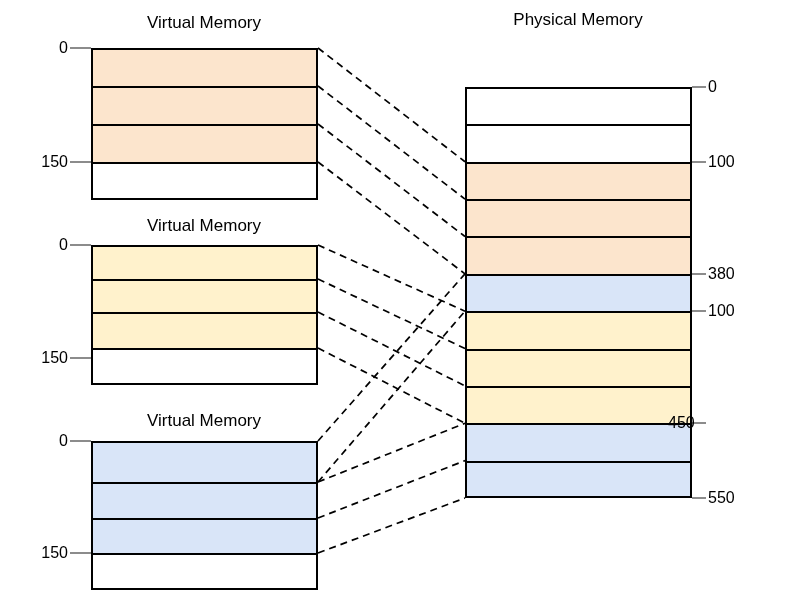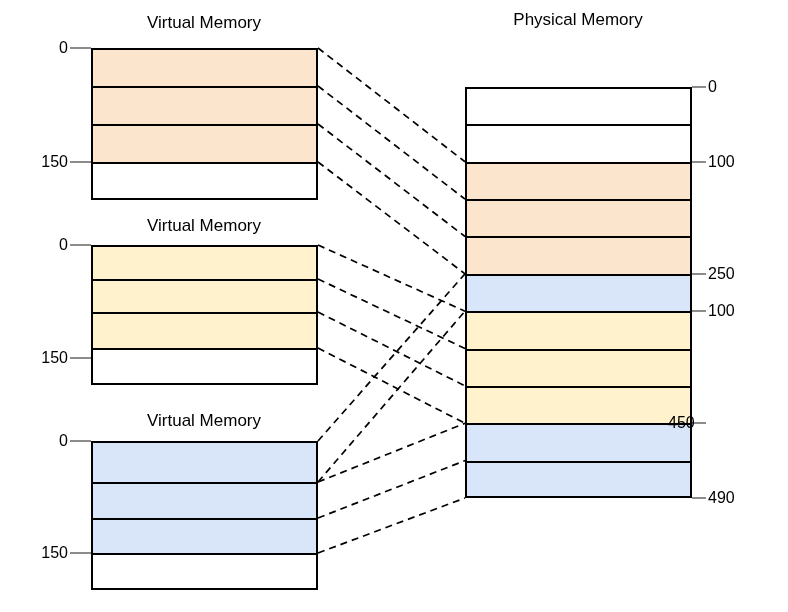--- a/index.html
+++ b/index.html
@@ -87,19 +87,19 @@
 <div class="addr left" style="left: 20px; top: 349px;">150</div>
 <div class="tick" style="left: 70px; top: 440px; width: 21px; background: rgb(140, 140, 140);"></div>
 <div class="addr left" style="left: 20px; top: 432px;">0</div>
 <div class="tick" style="left: 70px; top: 552px; width: 21px; background: rgb(140, 140, 140);"></div>
 <div class="addr left" style="left: 20px; top: 544px;">150</div>
 <div class="tick" style="left: 692px; top: 86px; width: 14px; background: rgb(140, 140, 140);"></div>
 <div class="addr" style="left: 708px; top: 78px;">0</div>
 <div class="tick" style="left: 692px; top: 160.727px; width: 14px; background: rgb(140, 140, 140);"></div>
 <div class="addr" style="left: 708px; top: 152.727px; text-align: center;">100</div>
 <div class="tick" style="left: 692px; top: 272.818px; width: 14px; background: rgb(140, 140, 140);"></div>
-<div class="addr" style="left: 708px; top: 264.818px;">250</div>
+<div class="addr" style="left: 708px; top: 264.818px;">380</div>
 <div class="tick" style="left: 692px; top: 310.182px; width: 14px; background: rgb(140, 140, 140);"></div>
 <div class="addr" style="left: 708px; top: 302.182px;">100</div>
 <div class="tick" style="left: 692px; top: 422.273px; width: 14px; background: rgb(140, 140, 140);"></div>
 <div class="addr" style="left: 668px; top: 414.273px;">450</div>
 <div class="tick" style="left: 692px; top: 497px; width: 14px; background: rgb(140, 140, 140);"></div>
-<div class="addr" style="left: 708px; top: 489px;">490</div>
+<div class="addr" style="left: 708px; top: 489px;">550</div>
 
 </body></html>

